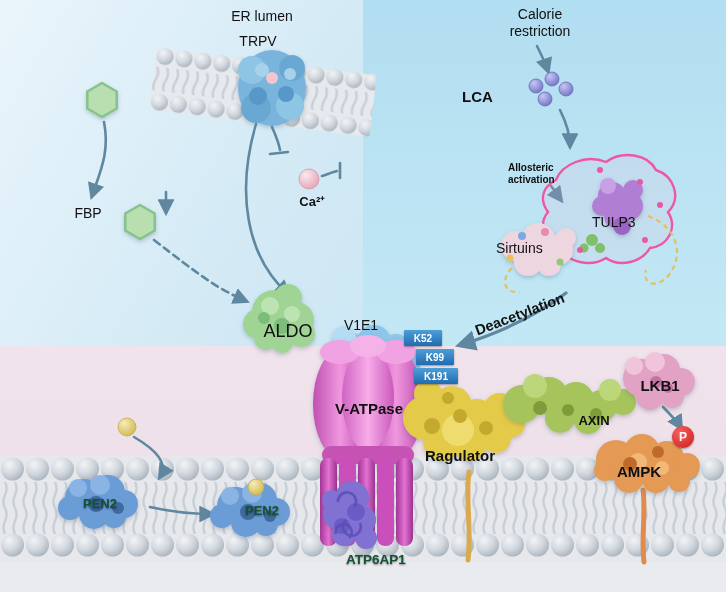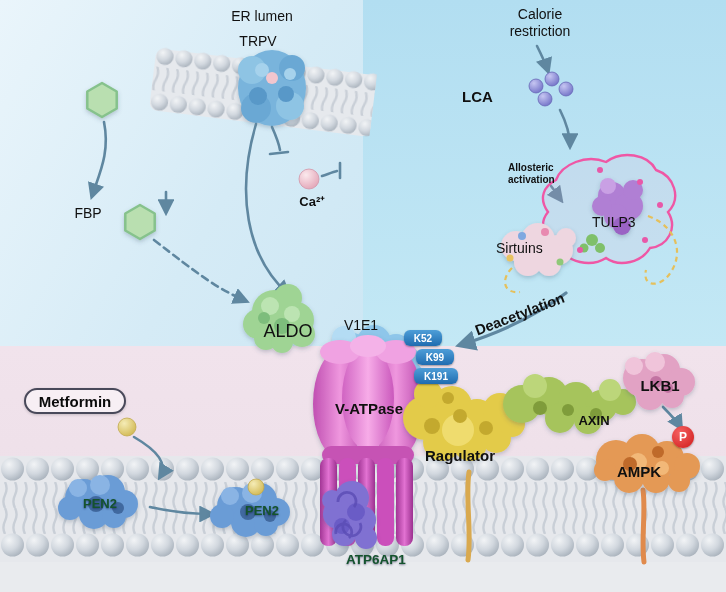--- a/index.html
+++ b/index.html
@@ -15,21 +15,21 @@
   .wrap{white-space:normal}
   .center{text-align:center}
   .bold{font-weight:bold}
   .wlab{color:#14532d;text-shadow:0 1px 2px rgba(15,15,60,.5)}
   .badge{position:absolute;display:flex;align-items:center;justify-content:center;
          border:2px solid #3f5a68;border-radius:14px;background:#cfe9f7;
          font-weight:bold;font-size:15px;color:#0a0a0a;box-shadow:0 1px 3px rgba(0,0,0,.18)}
   #metformin-badge{background:#f7eff4;border-color:#49495a}
   .kbadge{position:absolute;display:flex;align-items:center;justify-content:center;
           background:linear-gradient(180deg,#4e9ed8,#1f6cb0);color:#fff;font-size:10px;
-          font-weight:bold;border-radius:6px;box-shadow:0 1px 2px rgba(0,0,0,.35)}
+          font-weight:bold;border-radius:1px;box-shadow:0 1px 2px rgba(0,0,0,.35)}
   #p-badge{position:absolute;left:672px;top:426px;width:22px;height:22px;border-radius:50%;
            background:radial-gradient(circle at 35% 30%,#f56060,#cf1a1a);color:#fff;
            font-size:12px;font-weight:bold;display:flex;align-items:center;justify-content:center;
            box-shadow:0 1px 2px rgba(0,0,0,.35)}
 </style>
 </head>
 <body>
 
 <div id="stage">
 
@@ -354,21 +354,20 @@
   <div class="label center bold" style="left:288px;top:194px;width:48px;font-size:13px">Ca²⁺</div>
   <div class="label center" style="left:256px;top:321px;width:64px;font-size:18px">ALDO</div>
 
   <div class="label center" style="left:336px;top:317px;width:50px">V1E1</div>
   <div class="kbadge" style="left:404px;top:330px;width:38px;height:16px">K52</div>
   <div class="kbadge" style="left:416px;top:349px;width:38px;height:16px">K99</div>
   <div class="kbadge" style="left:414px;top:368px;width:44px;height:16px">K191</div>
   <div class="label center bold" style="left:327px;top:400px;width:84px;font-size:15px">V-ATPase</div>
   <div class="label center bold wlab" style="left:330px;top:552px;width:92px;font-size:13.5px">ATP6AP1</div>
 
-  <div class="badge" id="metformin-badge" style="left:24px;top:388px;width:102px;height:26px">Metformin</div>
   <div class="label center bold wlab" style="left:70px;top:496px;width:60px;font-size:13px">PEN2</div>
   <div class="label center bold wlab" style="left:232px;top:503px;width:60px;font-size:13px">PEN2</div>
 
   <div class="label center wrap" style="left:494px;top:6px;width:92px">Calorie restriction</div>
   <div class="label bold" style="left:462px;top:88px;width:44px;font-size:15px">LCA</div>
   <div class="label bold wrap" style="left:508px;top:162px;width:86px;font-size:10px;line-height:1.15">Allosteric activation</div>
   <div class="label" style="left:592px;top:214px;width:64px">TULP3</div>
   <div class="label" style="left:496px;top:240px;width:68px">Sirtuins</div>
   <div class="label center bold" style="left:450px;top:306px;width:140px;font-size:14.5px;transform:rotate(-21deg)">Deacetylation</div>
 

